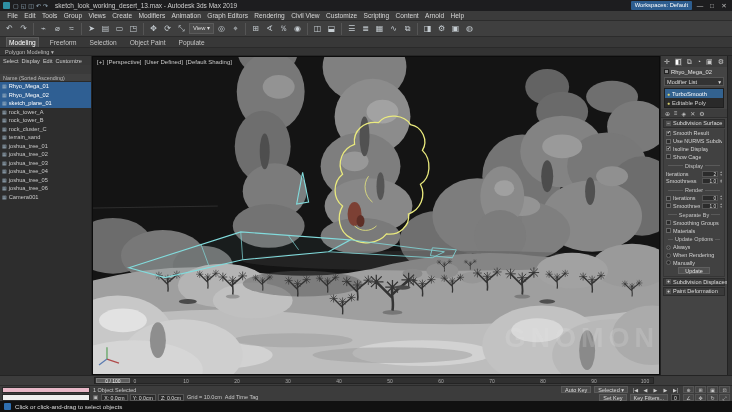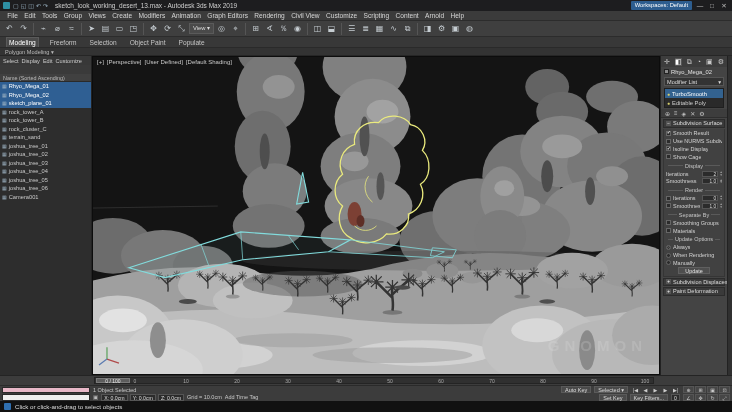--- a/index.html
+++ b/index.html
@@ -40,21 +40,21 @@
   .exsearch input{width:100%;height:7px;background:#262626;border:1px solid #1c1c1c;color:#999;font-size:5.4px;padding:0 2px;}
   .exheader{height:8px;font-size:5.4px;color:#bbb;background:#404040;border-bottom:1px solid #2a2a2a;padding:0 3px;display:flex;align-items:center;white-space:nowrap;}
   .exrows{flex:1;background:#2d2d2d;overflow:hidden;}
   .erow{height:8.5px;display:flex;align-items:center;gap:2px;padding:0 2px;font-size:5.7px;color:#c8c8c8;white-space:nowrap;}
   .erow.sel{background:#2f5f93;color:#fff;}
   .eicon{font-size:5px;color:#9fb4c4;flex:none;}
 
   .viewport{flex:1;position:relative;background:#141414;border:1px solid #0c0c0c;overflow:hidden;}
   .vplabel{position:absolute;top:2px;left:4px;font-size:6px;color:#c8c8c8;z-index:3;display:flex;gap:3px;}
   .scene{position:absolute;inset:0;width:100%;height:100%;}
-  .watermark{position:absolute;right:12px;bottom:20px;font-size:15px;font-weight:bold;letter-spacing:5px;color:rgba(230,230,230,0.20);z-index:2;}
+  .watermark{position:absolute;right:0;bottom:20px;font-size:27px;font-weight:bold;letter-spacing:5px;color:rgba(230,230,230,0.20);z-index:2;}
 
   .cmdpanel{width:67px;background:#444;border-left:1px solid #222;display:flex;flex-direction:column;font-size:5.8px;flex:none;}
   .ctabs{height:11px;display:flex;align-items:center;justify-content:space-between;padding:0 3px;background:#3d3d3d;color:#c9c9c9;}
   .ctab{font-size:7px;}
   .ctab.active{color:#fff;background:#555;}
   .objrow{height:9px;display:flex;align-items:center;gap:2px;padding:0 3px;}
   .swatch{width:5px;height:5px;background:#8a8a8a;border:1px solid #222;flex:none;}
   .objname{color:#e0e0e0;font-size:5.8px;white-space:nowrap;}
   .modlist{height:9px;margin:1px 3px;background:#333;border:1px solid #555;display:flex;align-items:center;justify-content:space-between;padding:0 2px;font-size:5.6px;color:#ddd;flex:none;}
   .stack{height:20px;margin:1px 3px;background:#2a2a2a;border:1px solid #1f1f1f;flex:none;overflow:hidden;}

